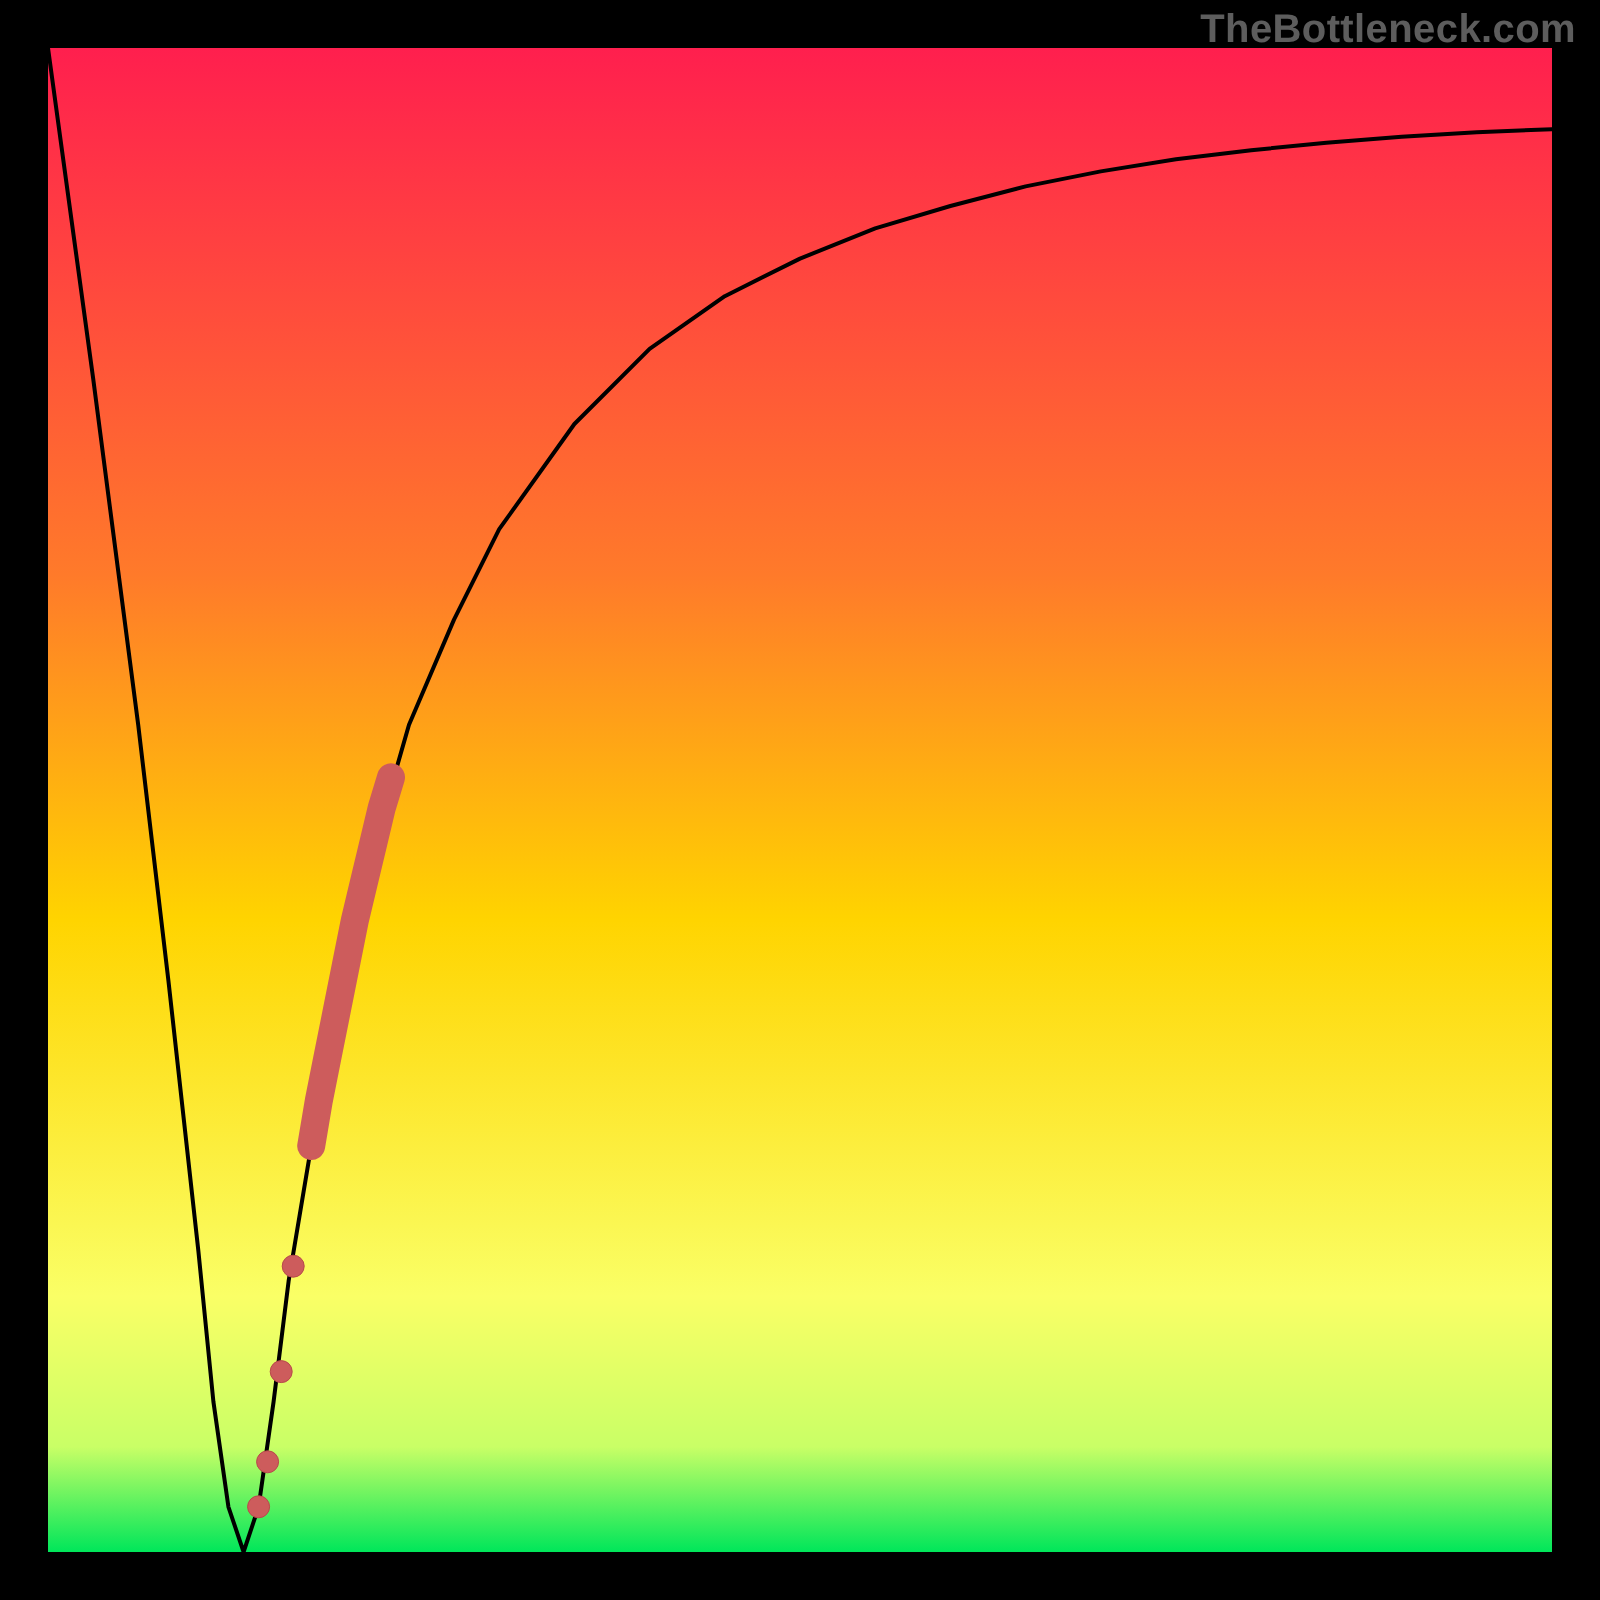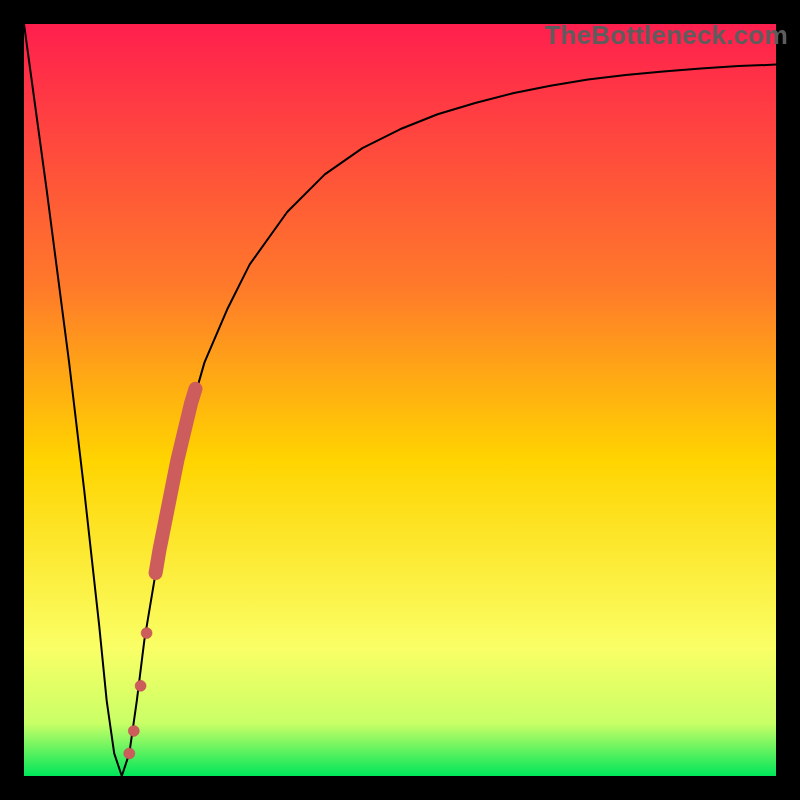--- a/index.html
+++ b/index.html
@@ -12,24 +12,24 @@
     font-family: Arial, Helvetica, sans-serif;
   }
   .frame {
     position: relative;
     width: 800px;
     height: 800px;
     background: #000;
   }
   .watermark {
     position: absolute;
-    top: 20px;
+    top: 4px;
     right: 12px;
     color: #5d5d5d;
-    font-size: 26px;
+    font-size: 20px;
     font-weight: 600;
     letter-spacing: 0.2px;
     z-index: 10;
   }
   .plot {
     position: absolute;
     left: 24px;
     top: 24px;
     width: 752px;
     height: 752px;

